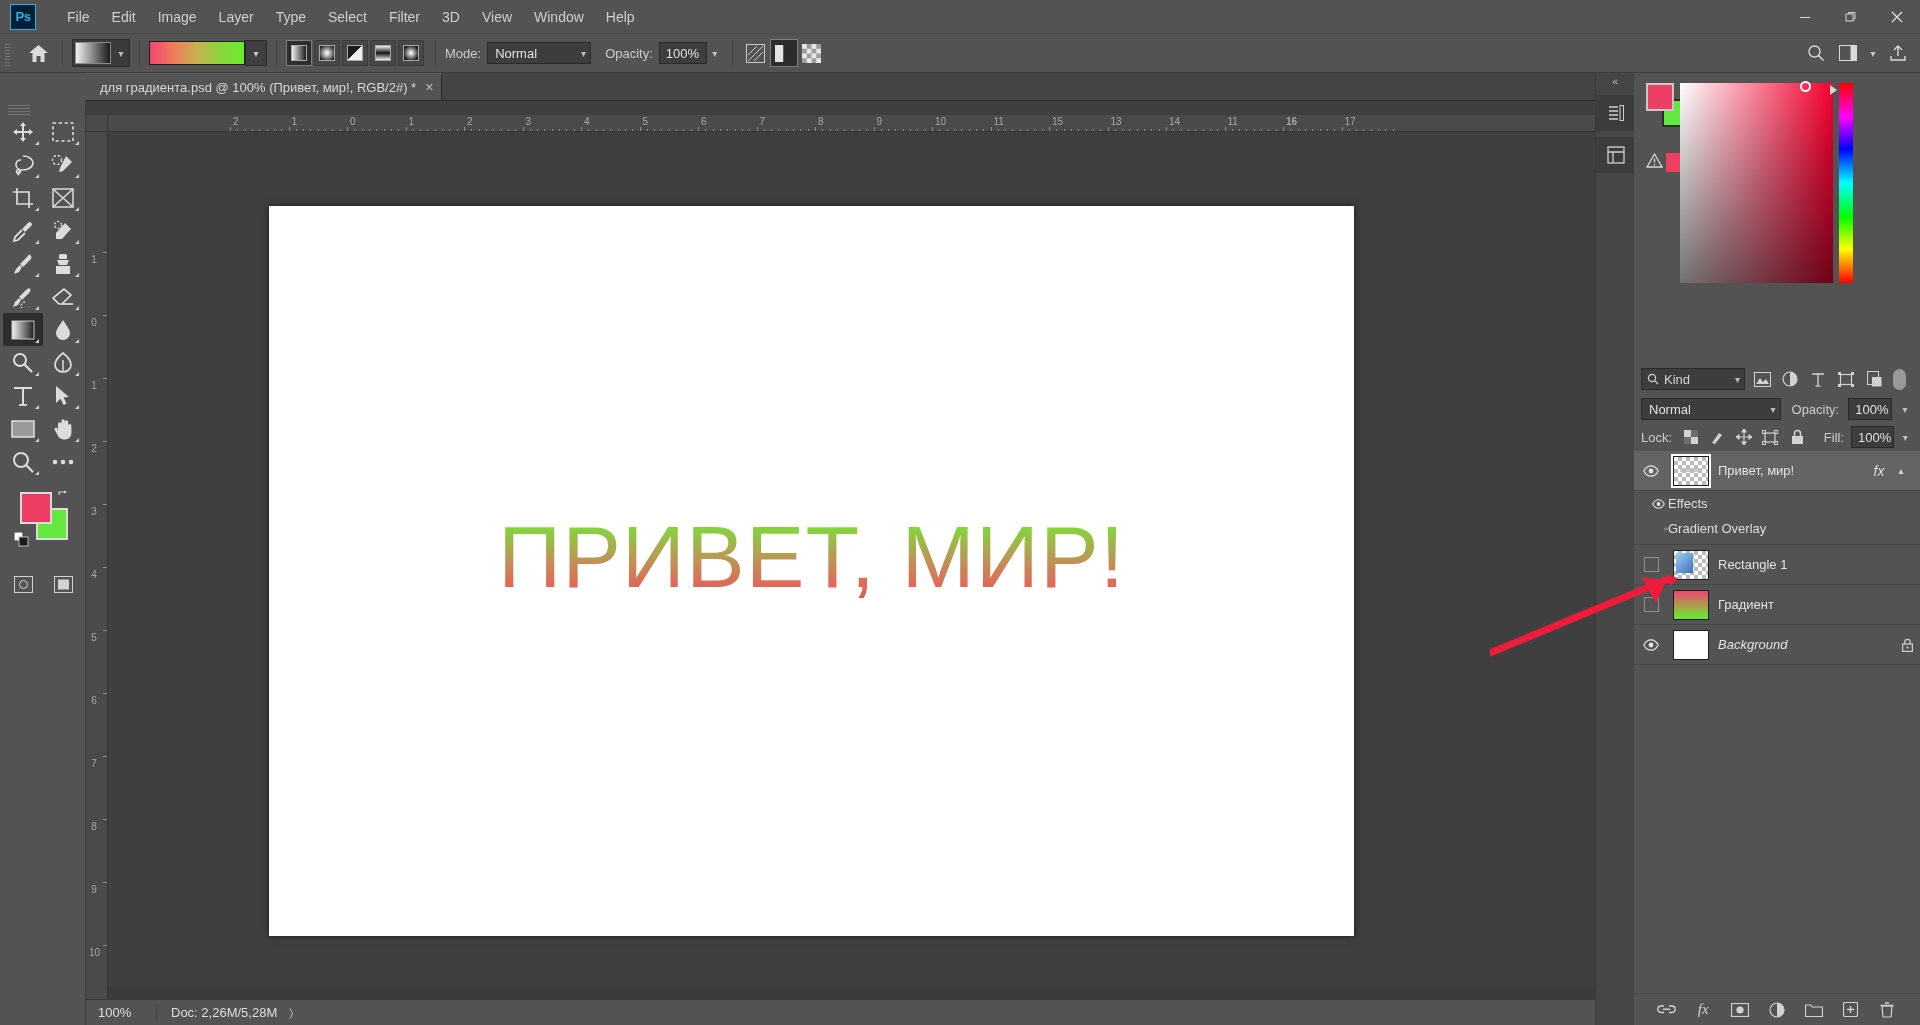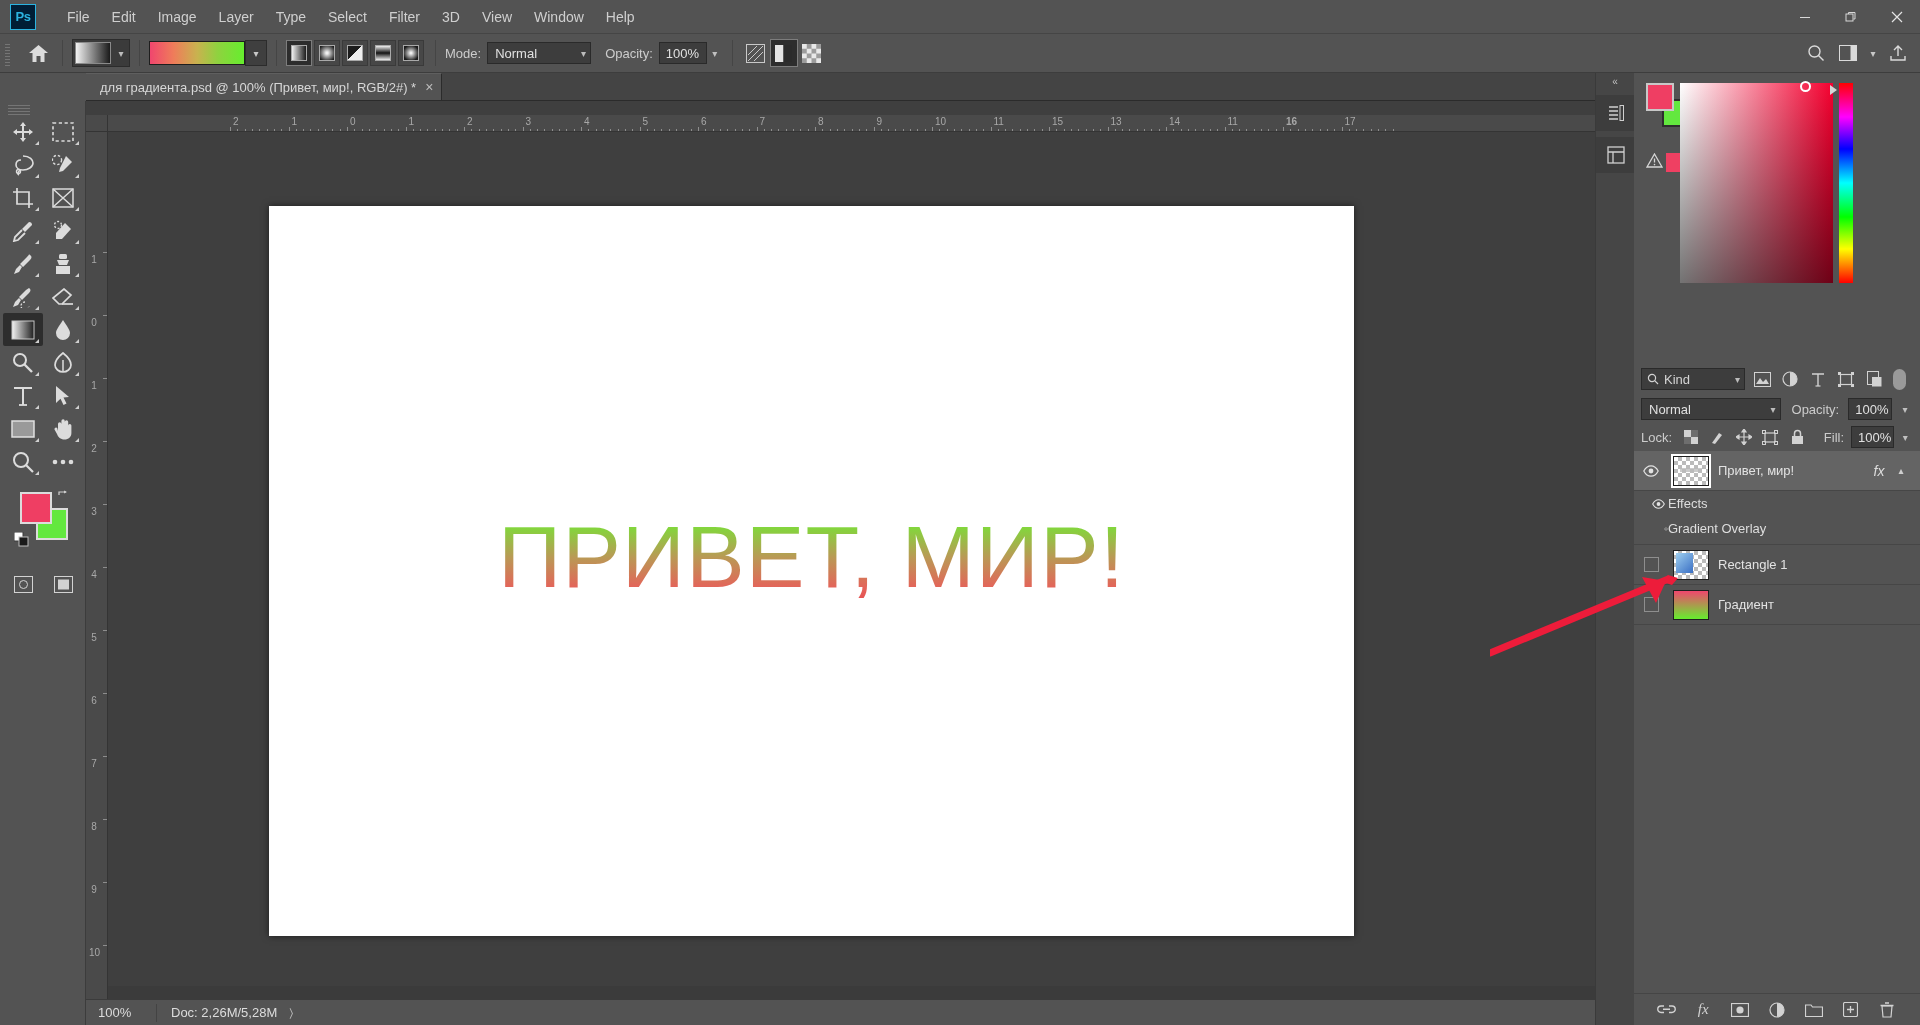--- a/index.html
+++ b/index.html
@@ -1064,20 +1064,39 @@
           <div class="layer-row">
             <div class="eye-cell">
               <div class="chk-empty"></div>
             </div>
             <div class="thumb-cell">
               <div class="thumb" style="background: linear-gradient(rgb(240, 70, 110), rgb(102, 238, 46));"></div>
             </div>
             <div class="layer-name">Градиент</div>
             <div style="width: 10px;"></div>
           </div>
+          <div class="layer-row">
+            <div class="eye-cell">
+              <svg width="16" height="12" viewBox="0 0 16 12">
+                <path d="M8 0.8 C12.5 0.8 15.2 6 15.2 6 C15.2 6 12.5 11.2 8 11.2 C3.5 11.2 0.8 6 0.8 6 C0.8 6 3.5 0.8 8 0.8 Z" fill="none" stroke="#e2e2e2" stroke-width="1.2"></path>
+                <circle cx="8" cy="6" r="2.4" fill="#e2e2e2"></circle>
+              </svg>
+            </div>
+            <div class="thumb-cell">
+              <div class="thumb" style="background: none rgb(255, 255, 255);"></div>
+            </div>
+            <div class="layer-name italic">Background</div>
+            <div class="lock-cell">
+              <svg width="11" height="14" viewBox="0 0 11 14">
+                <rect x="0.6" y="6" width="9.8" height="7.4" fill="none" stroke="#cfcfcf" stroke-width="1.2"></rect>
+                <path d="M2.8 6 V4 A2.7 2.7 0 0 1 8.2 4 V6" fill="none" stroke="#cfcfcf" stroke-width="1.2"></path>
+                <circle cx="5.5" cy="9.6" r="1.1" fill="#cfcfcf"></circle>
+              </svg>
+            </div>
+          </div>
         </div>
 
       <div class="lp-bottom">
         <div class="lpb-ic">
           <svg width="19" height="13" viewBox="0 0 19 13">
             <path d="M7 3 H4 A3.2 3.2 0 0 0 4 9.5 H7 M12 3 H15 A3.2 3.2 0 0 1 15 9.5 H12 M6 6.2 H13" fill="none" stroke="#d2d2d2" stroke-width="1.4"></path>
           </svg>
         </div>
         <div class="lpb-ic">
           <span style="font-style:italic;font-size:15px;color:#d2d2d2;font-family:'Liberation Serif',serif;">fx</span>

